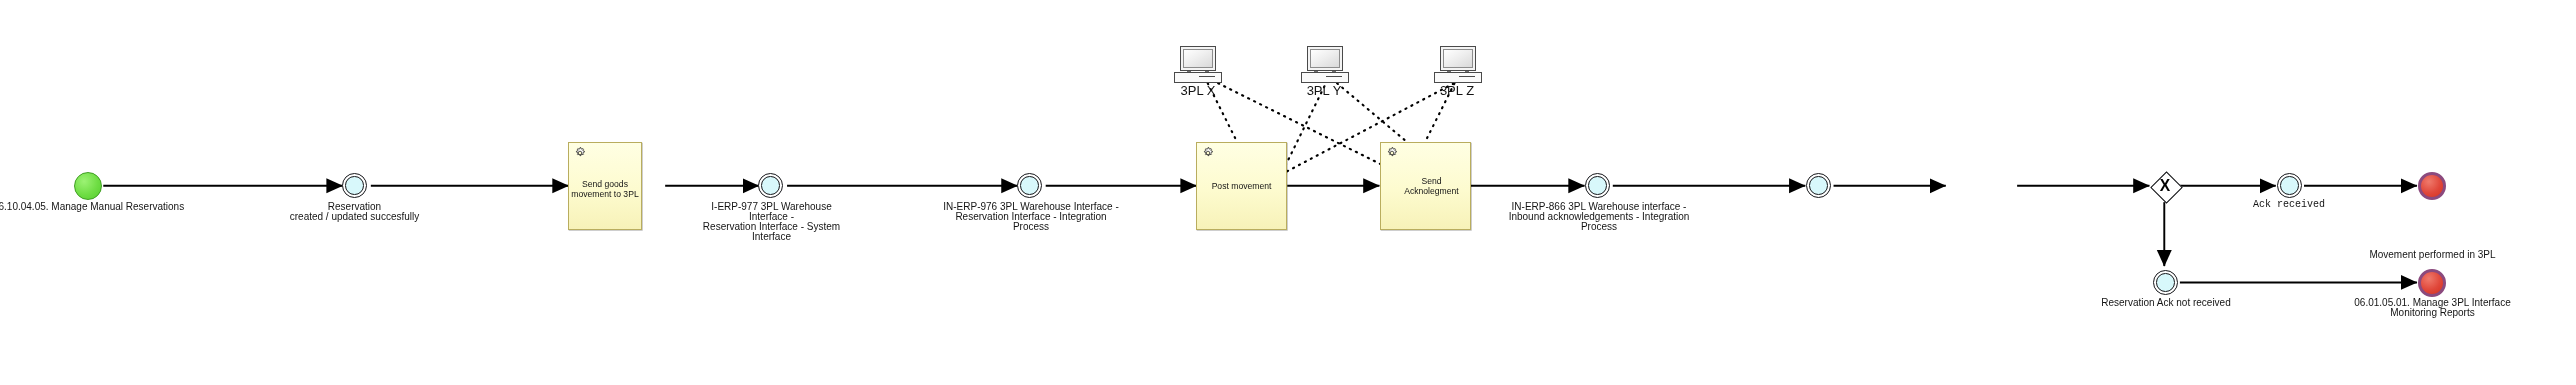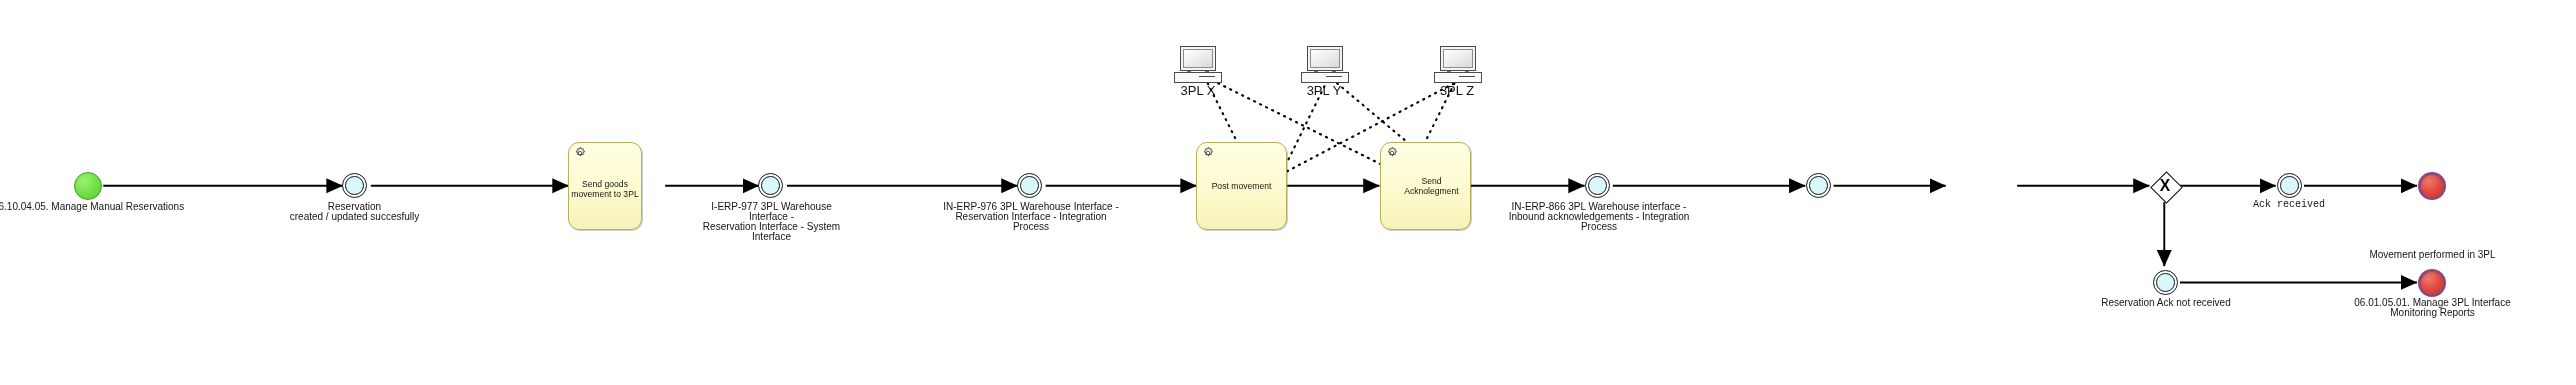--- a/index.html
+++ b/index.html
@@ -90,21 +90,21 @@
     font-size: 15.6px;
     line-height: 1;
     color: #000000;
     letter-spacing: 0;
   }
 
   
   .task {
     background: linear-gradient(180deg, #ffffe3 0%, #fdfbcf 55%, #f7f2b8 100%);
     border: 1px solid #b9ad5e;
-    border-radius: 11px;
+    border-radius: 0;
     box-shadow: 0.7px 0.7px 0 rgba(0,0,0,0.28);
     padding-left: 19px;
   }
   .task .task-label {
     position: absolute;
     left: 1.5px; right: 1.5px;
     top: 50%;
     transform: translateY(-50%);
     text-align: center;
     font-size: 8.6px;

